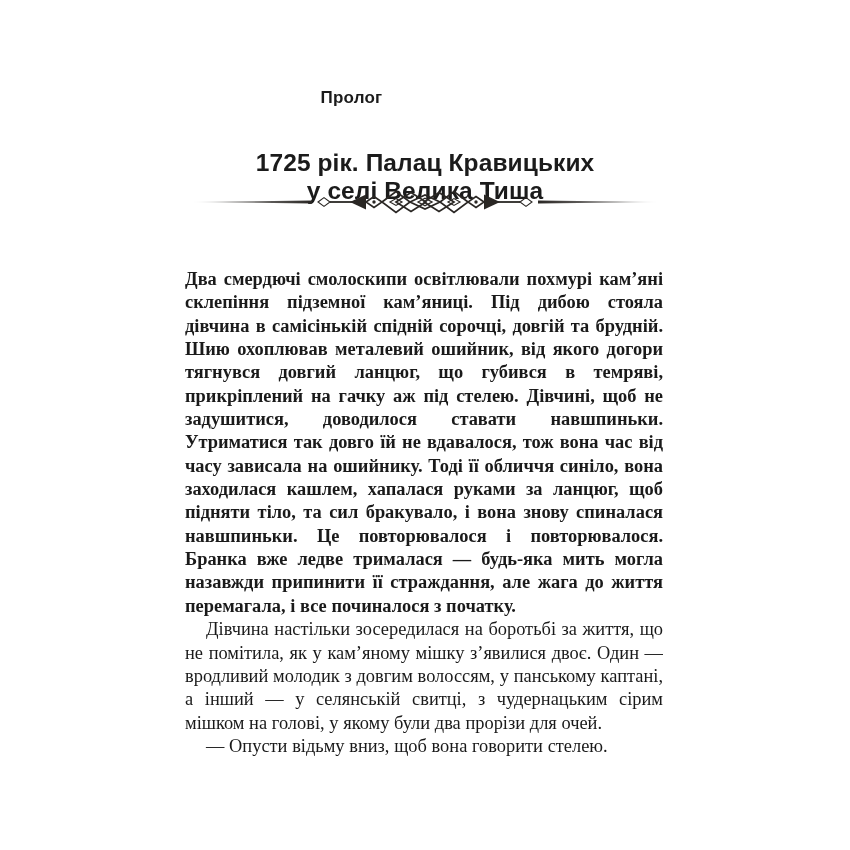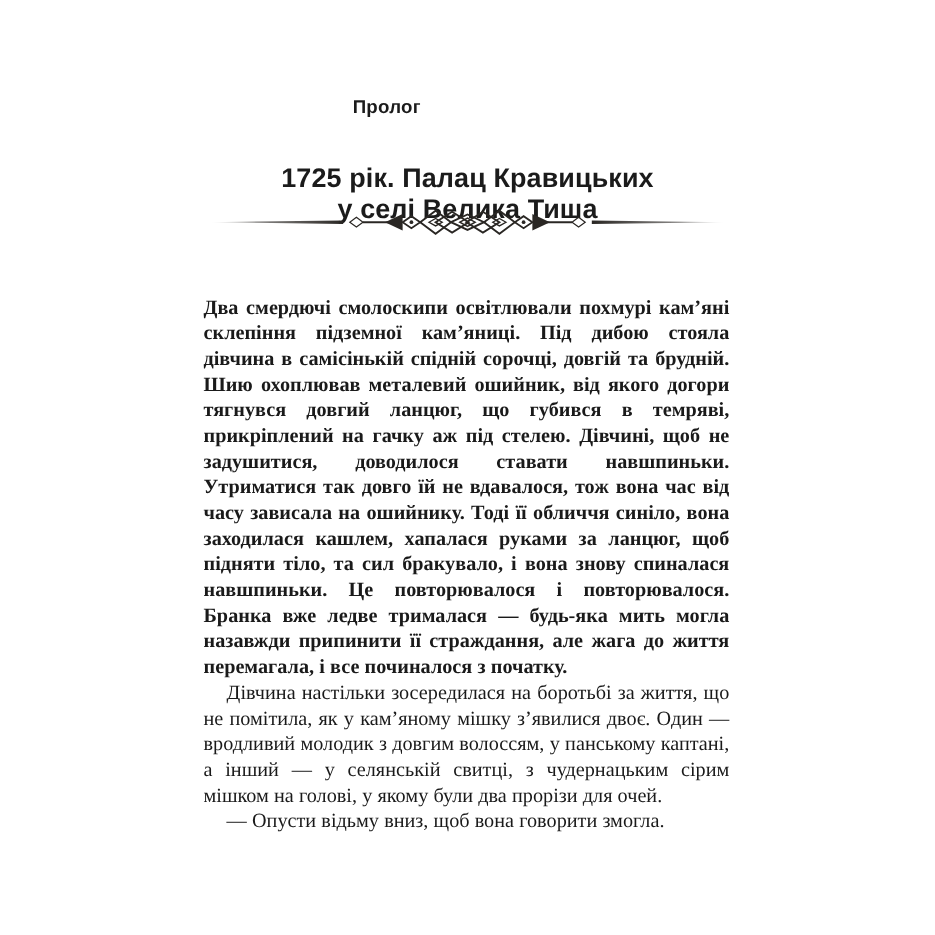--- a/index.html
+++ b/index.html
@@ -135,16 +135,16 @@
 
       <path d="M228,12 L235,8.2 L242,12 L235,15.8 Z" fill="none" stroke="#2a2724" stroke-width="1.3"></path>
       <path d="M200,12 L206,8.6 L212,12 L206,15.4 Z" fill="none" stroke="#2a2724" stroke-width="1.2"></path>
       <path d="M270,12 L264,8.6 L258,12 L264,15.4 Z" fill="none" stroke="#2a2724" stroke-width="1.2"></path>
     </svg>
   </div>
 
   <div class="body-text">
     <p>Два смердючі смолоскипи освітлювали похмурі кам’яні склепіння підземної кам’яниці. Під дибою стояла дівчина в самісінькій спідній сорочці, довгій та брудній. Шию охоплював металевий ошийник, від якого догори тягнувся довгий ланцюг, що губився в темряві, прикріплений на гачку аж під стелею. Дівчині, щоб не задушитися, доводилося ставати навшпиньки. Утриматися так довго їй не вдавалося, тож вона час від часу зависала на ошийнику. Тоді її обличчя синіло, вона заходилася кашлем, хапалася руками за ланцюг, щоб підняти тіло, та сил бракувало, і вона знову спиналася навшпиньки. Це повторювалося і повторювалося. Бранка вже ледве трималася — будь-яка мить могла назавжди припинити її страждання, але жага до життя перемагала, і все починалося з початку.</p>
     <p>Дівчина настільки зосередилася на боротьбі за життя, що не помітила, як у кам’яному мішку з’явилися двоє. Один — вродливий молодик з довгим волоссям, у панському каптані, а інший — у селянській свитці, з чудернацьким сірим мішком на голові, у якому були два прорізи для очей.</p>
-    <p class="lastline-left">— Опусти відьму вниз, щоб вона говорити змогла.</p>
+    <p class="lastline-left">— Опусти відьму вниз, щоб вона говорити стелею.</p>
   </div>
 
 </div>
 
 </body></html>

